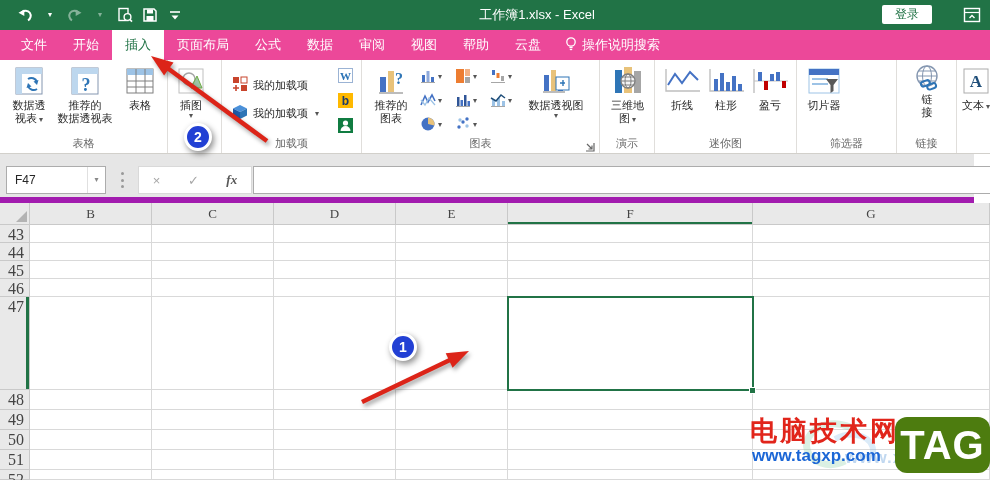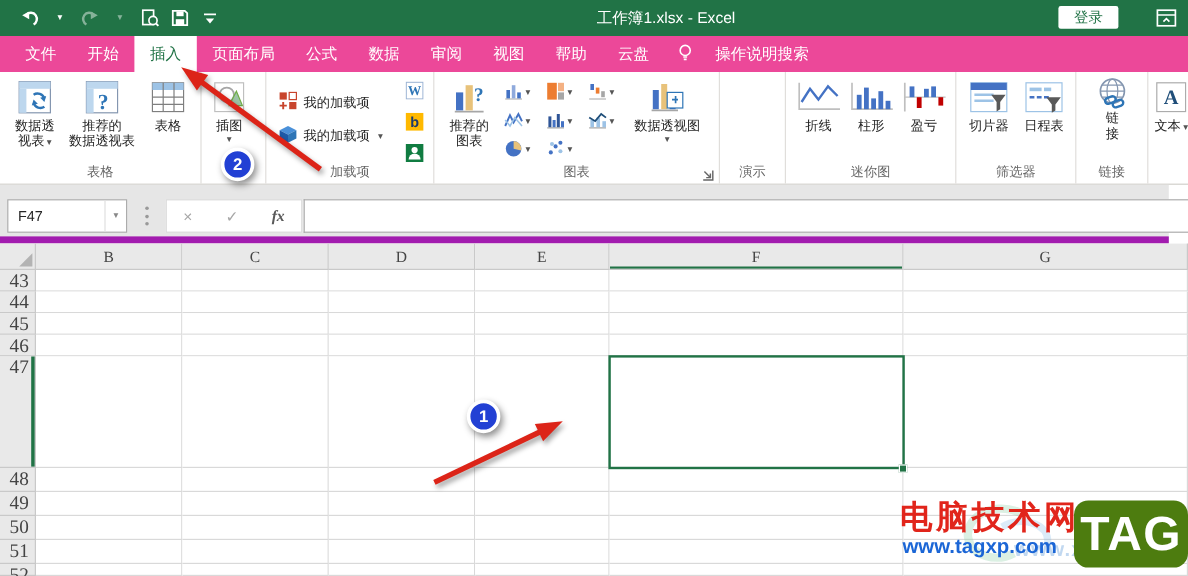--- a/index.html
+++ b/index.html
@@ -5,29 +5,29 @@
   * { margin:0; padding:0; box-sizing:border-box; }
   html,body { width:990px; height:480px; overflow:hidden; }
   body { font-family:"Liberation Sans", sans-serif; position:relative; background:#fff; }
 
   
   .titlebar { position:absolute; left:0; top:0; width:990px; height:30px; background:#217346; }
   .qat { position:absolute; left:16px; top:4px; display:flex; align-items:center; gap:7px; height:22px; }
   .qat .qi { display:inline-flex; align-items:center; justify-content:center; width:18px; height:18px; cursor:pointer; }
   .qat .dim { opacity:.45; }
   .dd-white { color:#fff; font-size:8px; line-height:8px; }
-  .title { position:absolute; left:300px; width:510px; top:0; height:30px; line-height:30px; text-align:center; color:#fff; font-size:13px; }
+  .title { position:absolute; left:282px; width:510px; top:0; height:30px; line-height:30px; text-align:center; color:#fff; font-size:13px; }
   .login-btn { position:absolute; left:882px; top:5px; width:50px; height:19px; background:#fff; color:#217346; font-size:12px; text-align:center; line-height:19px; border-radius:2px; cursor:pointer; }
   .ribbon-display { position:absolute; left:963px; top:6px; width:18px; height:18px; cursor:pointer; }
 
   
   .tabrow { position:absolute; left:0; top:30px; width:990px; height:30px; background:#ec4899; display:flex; align-items:stretch; padding-left:8px; }
   .tab { color:#fff; font-size:13px; line-height:30px; padding:0 13px; cursor:pointer; white-space:nowrap; }
   .tab.active { background:#fff; color:#217346; }
-  .searchbox { display:flex; align-items:center; gap:18px; color:#fff; font-size:13px; padding:0 10px; cursor:pointer;justify-content:flex-end; }
+  .searchbox { display:flex; align-items:center; gap:4px; color:#fff; font-size:13px; padding:0 10px; cursor:pointer;justify-content:flex-end; }
 
   
   .ribbon { position:absolute; left:0; top:60px; width:990px; height:94px; background:#fff; border-bottom:1px solid #d2d0cb; }
   .rgroup { position:absolute; top:0; height:93px; border-right:1px solid #e0dedb; }
   .glabel { position:absolute; bottom:2px; left:0; right:0; text-align:center; font-size:11px; color:#666; }
   .bigbtn { position:absolute; top:3px; text-align:center; font-size:11px; color:#262626; cursor:pointer; line-height:13px; }
   .bigbtn .bicon { height:36px; display:flex; align-items:center; justify-content:center; }
   .dd::after { content:"\25BE"; font-size:8px; color:#555; margin-left:2px; }
   .ddb { font-size:8px; color:#555; line-height:8px; }
   .rowbtn { position:absolute; display:flex; align-items:center; gap:5px; font-size:11px; color:#262626; cursor:pointer; white-space:nowrap; }
@@ -329,20 +329,36 @@
       <div class="ddb">▾</div>
     </div>
     <span class="launcher"><svg width="11" height="11" viewBox="0 0 11 11">
           <path d="M2 10 h8 v-8" fill="none" stroke="#666" stroke-width="1.2"></path>
           <path d="M3 3 l5 5 M8 4.5 v3.5 h-3.5" fill="none" stroke="#666" stroke-width="1.2"></path>
         </svg></span>
     <div class="glabel">图表</div>
   </div>
 
   <div class="rgroup" style="left:600px;width:55px;">
+    <div class="bigbtn" style="left:3px;width:49px;">
+      <div class="bicon">
+          <svg width="30" height="30" viewBox="0 0 30 30">
+            <rect x="2" y="4" width="7" height="23" fill="#2e75b6"></rect>
+            <rect x="11" y="1" width="8" height="26" fill="#e8c27a"></rect>
+            <rect x="21" y="5" width="7" height="22" fill="#a6a6a6"></rect>
+            <circle cx="15" cy="15" r="7" fill="#f5f5f5" stroke="#7f7f7f" stroke-width="1.3"></circle>
+            <ellipse cx="15" cy="15" rx="3" ry="7" fill="none" stroke="#7f7f7f"></ellipse>
+            <line x1="8" y1="15" x2="22" y2="15" stroke="#7f7f7f"></line>
+            <line x1="9" y1="11" x2="21" y2="11" stroke="#7f7f7f"></line>
+            <line x1="9" y1="19" x2="21" y2="19" stroke="#7f7f7f"></line>
+          </svg>
+        </div>
+      <div>三维地</div>
+      <div class="dd">图</div>
+    </div>
     <div class="glabel">演示</div>
   </div>
 
   <div class="rgroup" style="left:655px;width:142px;">
     <div class="bigbtn" style="left:5px;width:44px;">
       <div class="bicon">
           <svg width="40" height="28" viewBox="0 0 40 28">
             <path d="M4 2 V24 H38" fill="none" stroke="#bfbfbf" stroke-width="1.4"></path>
             <polyline points="6,18 13,7 20,16 28,5 36,13" fill="none" stroke="#4472c4" stroke-width="2"></polyline>
           </svg>
@@ -384,32 +400,20 @@
       <div class="bicon">
           <svg width="32" height="28" viewBox="0 0 32 28">
             <rect x="1" y="2" width="30" height="24" fill="#fff" stroke="#9dc3e6"></rect>
             <rect x="1" y="2" width="30" height="6" fill="#4472c4"></rect>
             <line x1="4" y1="12" x2="20" y2="12" stroke="#9dc3e6" stroke-width="2"></line>
             <line x1="4" y1="17" x2="20" y2="17" stroke="#9dc3e6" stroke-width="2"></line>
             <polygon points="18,12 30,12 25.5,18 25.5,24 22.5,26 22.5,18" fill="#595959"></polygon>
           </svg>
         </div>
       <div>切片器</div>
-    </div>
-    <div class="bigbtn" style="left:50px;width:46px;">
-      <div class="bicon">
-          <svg width="32" height="28" viewBox="0 0 32 28">
-            <rect x="1" y="2" width="30" height="24" fill="#fff" stroke="#9dc3e6"></rect>
-            <rect x="4" y="6" width="10" height="3" fill="#9dc3e6"></rect>
-            <rect x="16" y="6" width="6" height="3" fill="#9dc3e6"></rect>
-            <line x1="4" y1="14" x2="22" y2="14" stroke="#4472c4" stroke-width="2" stroke-dasharray="4 2"></line>
-            <polygon points="18,14 30,14 25.5,20 25.5,25 22.5,27 22.5,20" fill="#595959"></polygon>
-          </svg>
-        </div>
-      <div>日程表</div>
     </div>
     <div class="glabel">筛选器</div>
   </div>
 
   <div class="rgroup" style="left:897px;width:60px;">
     <div class="bigbtn" style="left:13px;width:34px;">
       <div class="bicon" style="height:30px;">
           <svg width="28" height="28" viewBox="0 0 28 28">
             <circle cx="14" cy="12" r="10" fill="none" stroke="#8496b0" stroke-width="1.4"></circle>
             <ellipse cx="14" cy="12" rx="4.5" ry="10" fill="none" stroke="#8496b0"></ellipse>

